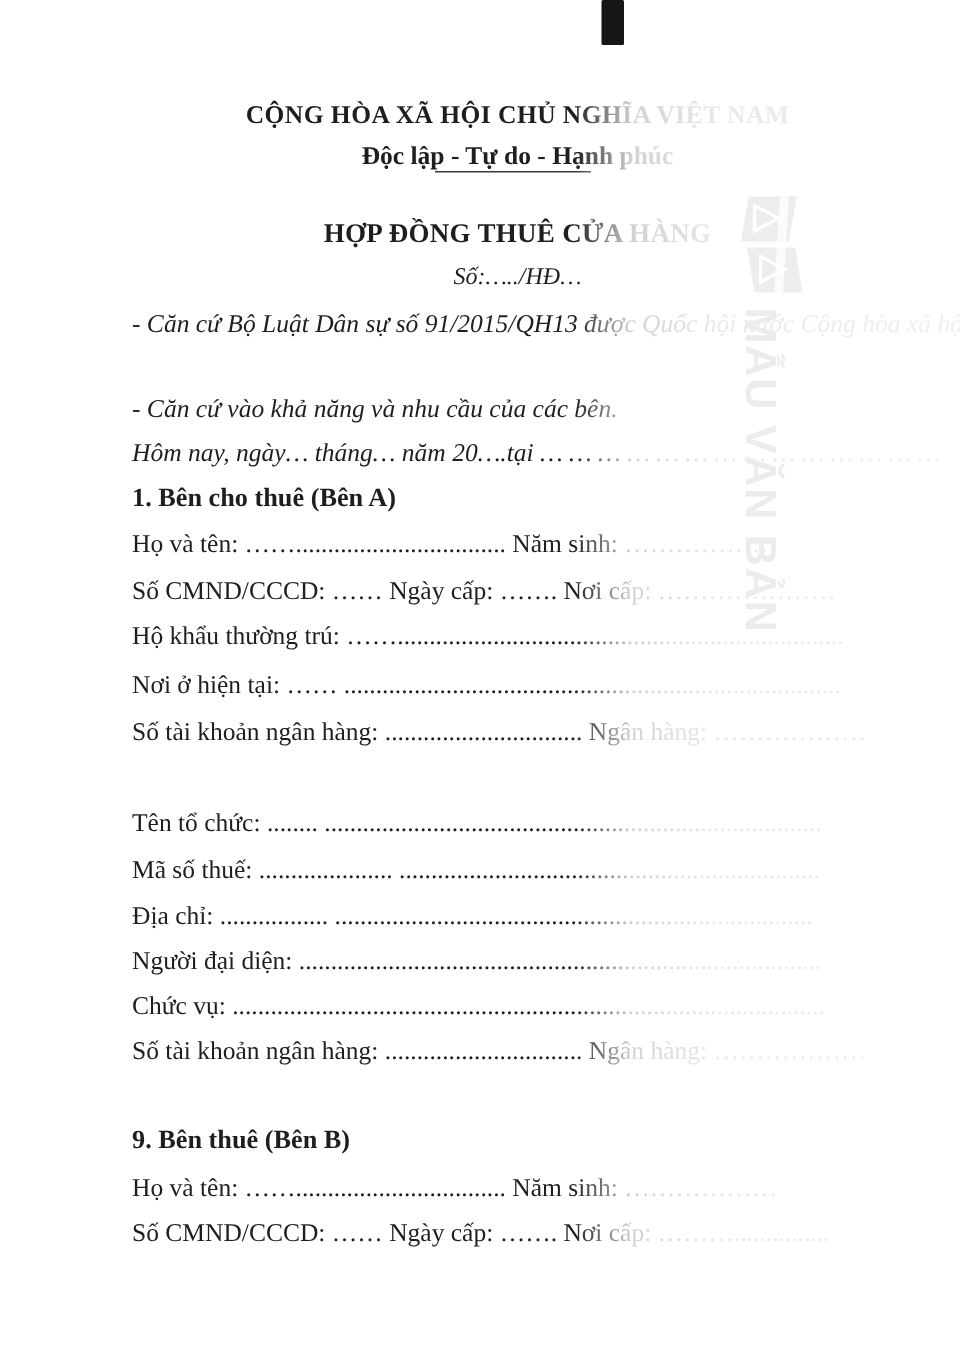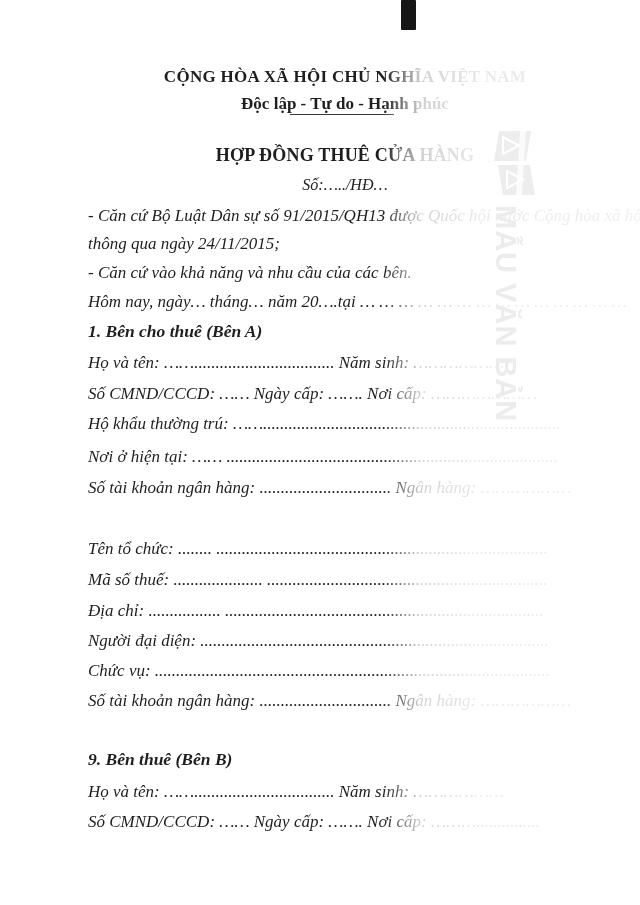--- a/index.html
+++ b/index.html
@@ -13,21 +13,21 @@
     position:absolute;left:88px;width:514px;text-align:center;white-space:nowrap;
   }
   .national-title{font-size:17px;font-weight:bold;letter-spacing:.3px;}
   .motto{font-size:17px;font-weight:bold;}
   .motto-underline{
     position:absolute;left:290px;top:114px;width:104px;height:1px;background:#3a3a3a;
   }
   .doc-title{font-size:18px;font-weight:bold;letter-spacing:.2px;}
   .doc-number{font-size:16px;font-style:italic;font-weight:normal;font-family:Liberation Serif, serif;}
   .line{
-    position:absolute;left:88px;font-size:17px;line-height:21px;white-space:nowrap;font-style:italic;
+    position:absolute;left:88px;font-size:17px;line-height:21px;white-space:nowrap;
   }
   .italic{font-style:italic;}
   .bold{font-weight:bold;font-size:17.5px;}
   
   .fade-overlay{
     position:absolute;top:0;left:383px;width:257px;height:905px;
     background:linear-gradient(90deg,
       rgba(255,255,255,0) 0px,
       rgba(255,255,255,0.80) 38px,
       rgba(255,255,255,0.90) 95px,
@@ -52,21 +52,20 @@
 
 <div class="page">
 
   <div class="center-col national-title" style="top:67px">CỘNG HÒA XÃ HỘI CHỦ NGHĨA VIỆT NAM</div>
   <div class="center-col motto" style="top:94px">Độc lập - Tự do - Hạnh phúc</div>
   <div class="motto-underline"></div>
   <div class="center-col doc-title" style="top:145px">HỢP ĐỒNG THUÊ CỬA HÀNG</div>
   <div class="center-col doc-number" style="top:176px">Số:…../HĐ…</div>
 
   <div class="line italic" style="top:205px">- Căn cứ Bộ Luật Dân sự số 91/2015/QH13 được Quốc hội nước Cộng hòa xã hội chủ nghĩa Việt Nam</div>
-  <div class="line italic" style="top:233px">thông qua ngày 24/11/2015;</div>
   <div class="line italic" style="top:262px">- Căn cứ vào khả năng và nhu cầu của các bên.</div>
   <div class="line italic" style="top:291px">Hôm nay, ngày… tháng… năm 20….tại … … … … … … … … … … … … … …</div>
 
   <div class="line bold" style="top:321px">1. Bên cho thuê (Bên A)</div>
   <div class="line" style="top:352px">Họ và tên: ……................................. Năm sinh: ………………</div>
   <div class="line" style="top:383px">Số CMND/CCCD: …… Ngày cấp: ……. Nơi cấp: …………………</div>
   <div class="line" style="top:413px">Hộ khẩu thường trú: ……......................................................................</div>
   <div class="line" style="top:446px">Nơi ở hiện tại: …… ..............................................................................</div>
   <div class="line" style="top:477px">Số tài khoản ngân hàng: ............................... Ngân hàng: ………………</div>
 

